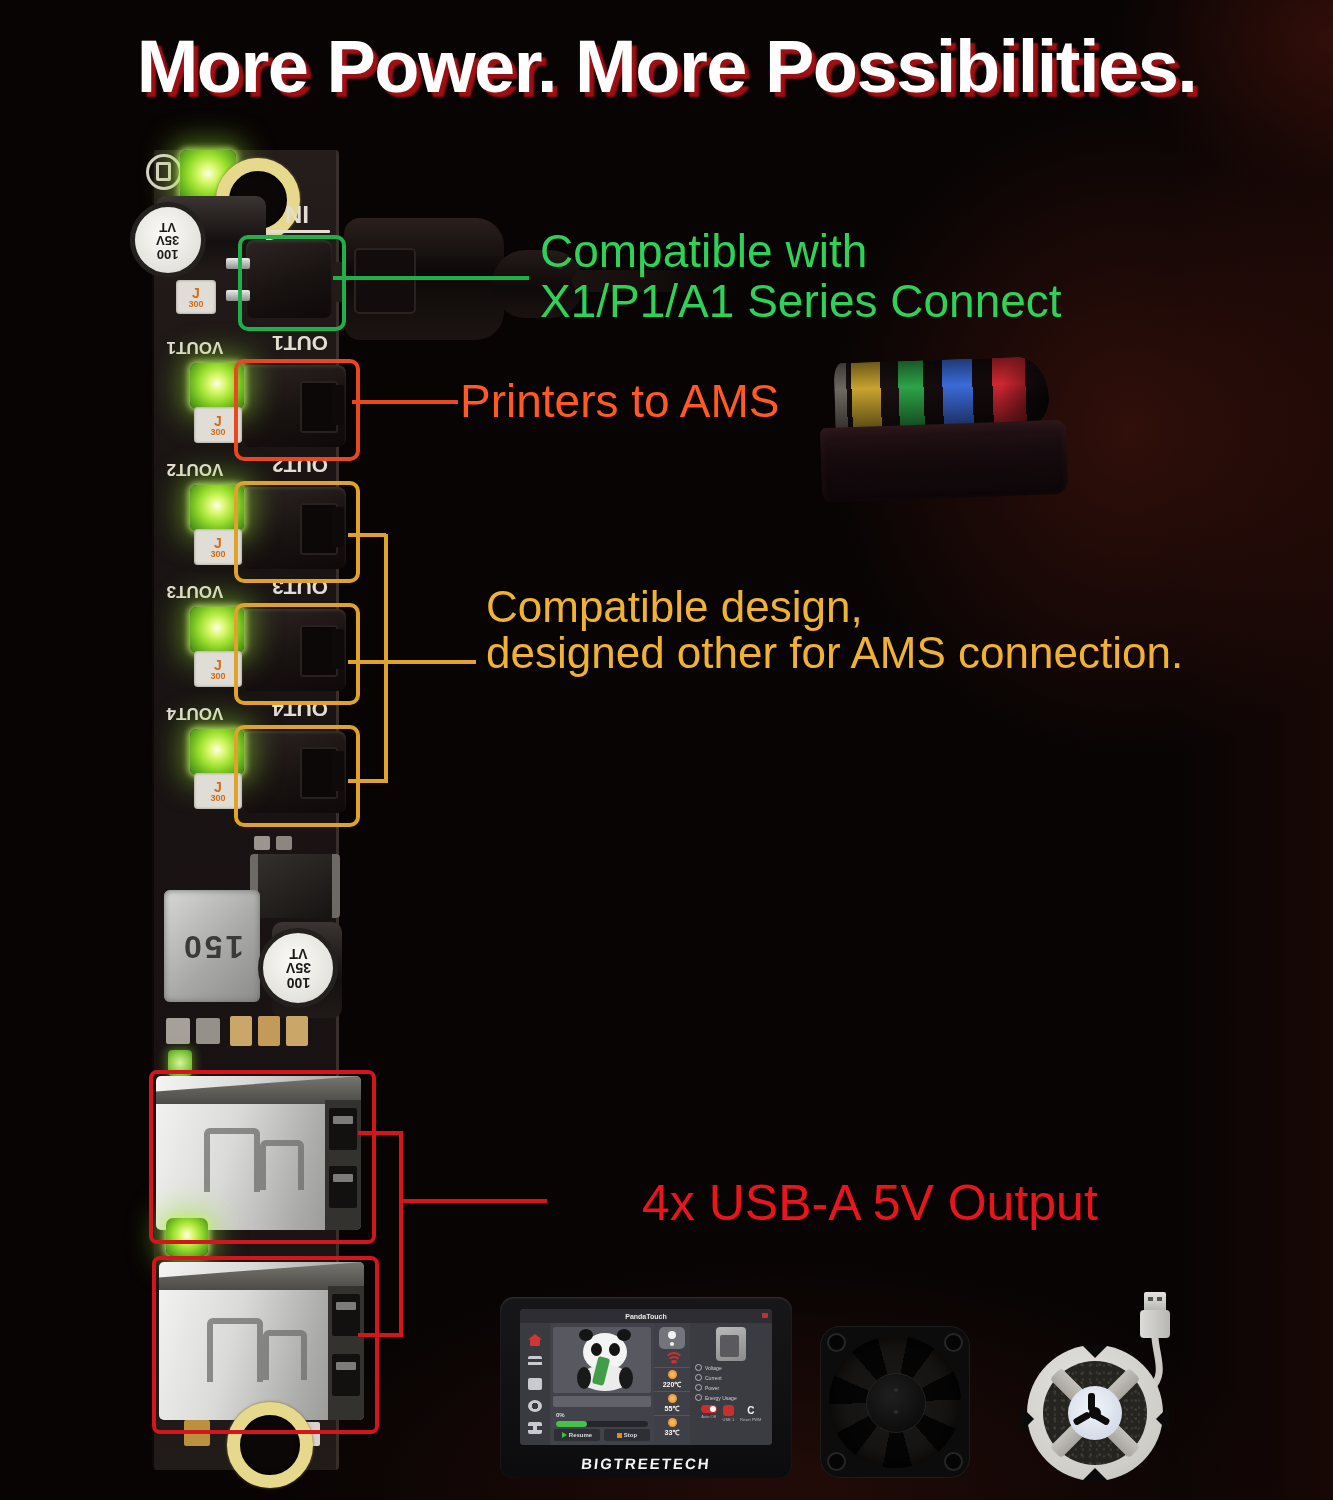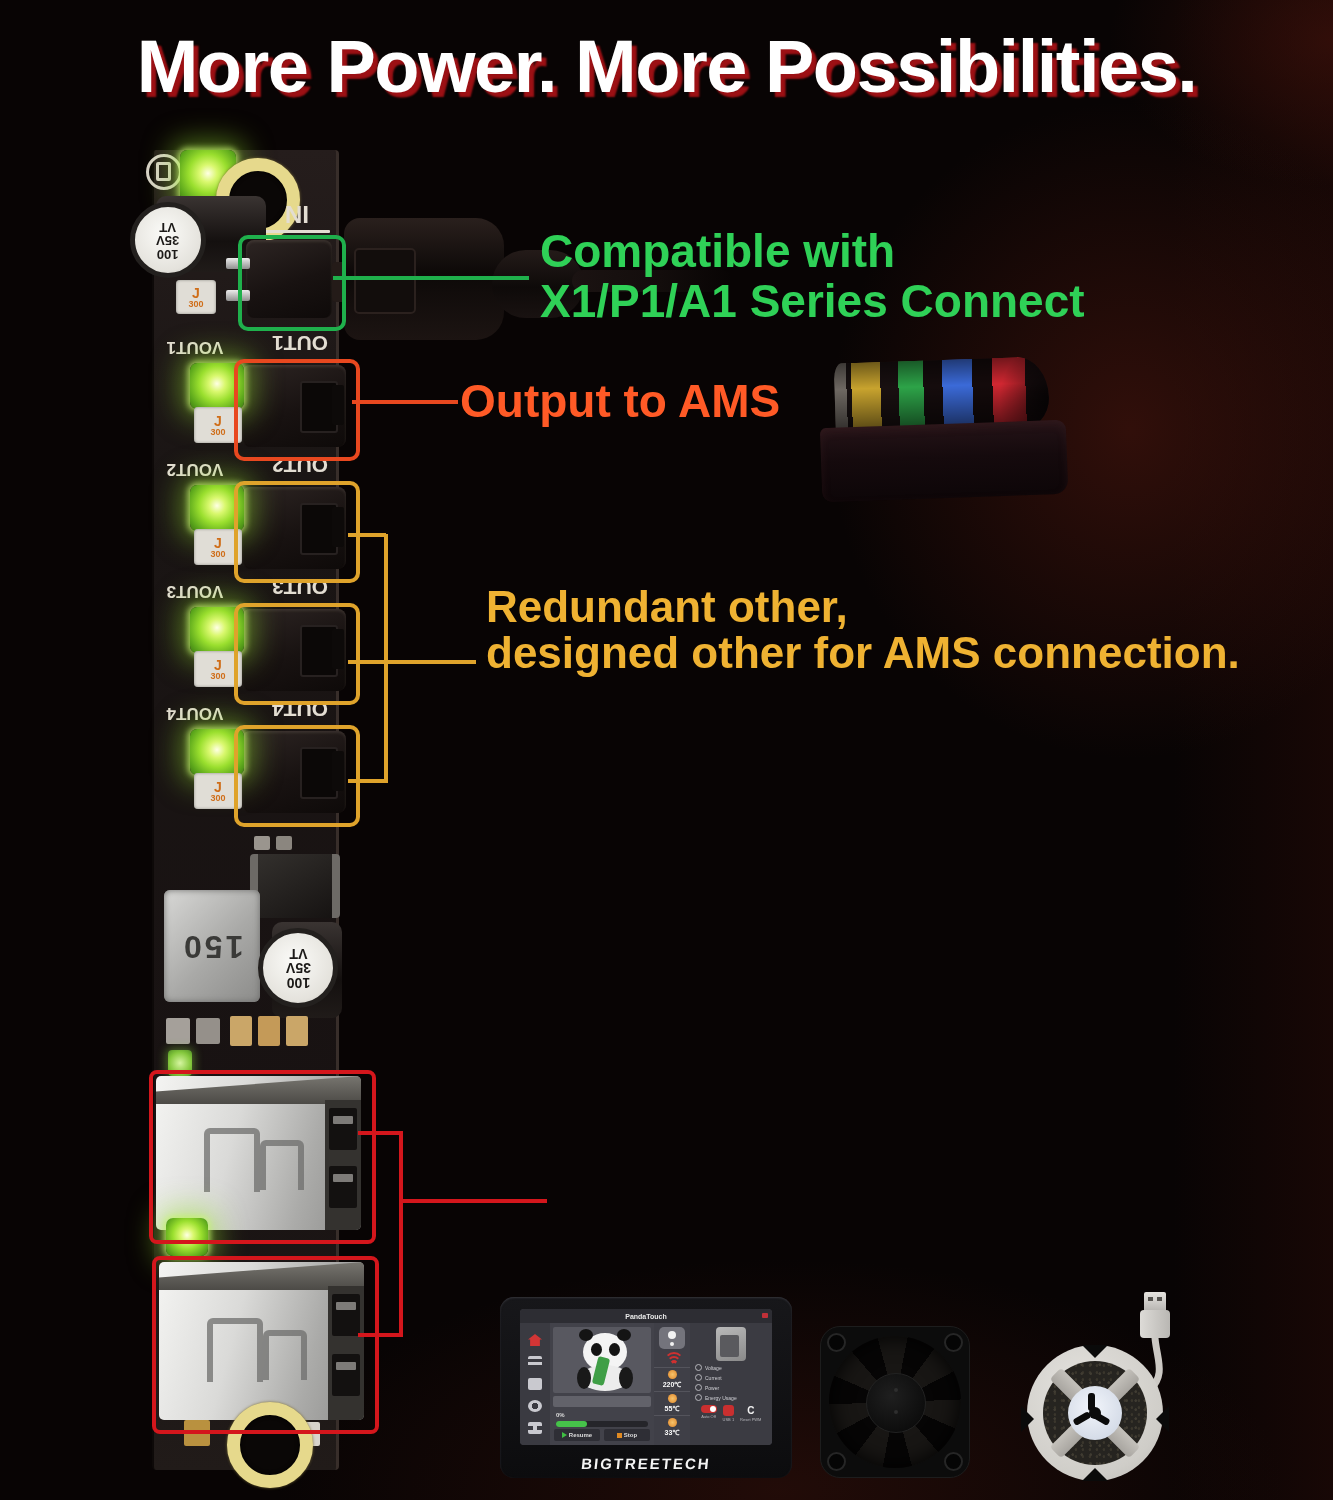--- a/index.html
+++ b/index.html
@@ -4,21 +4,21 @@
 <style>
   html,body{margin:0;padding:0;background:#000;}
   #stage{position:relative;width:1333px;height:1500px;overflow:hidden;background:#080404;
          font-family:"Liberation Sans",sans-serif;}
   .abs{position:absolute;}
   .glow{pointer-events:none;}
   
   .title{left:0;top:24px;width:100%;text-align:center;font-size:74px;font-weight:bold;
          letter-spacing:-1.5px;color:#fff;text-shadow:5px 5px 2px var(--title-shadow,#9c1014);}
   
-  .ann{font-weight:bold;white-space:nowrap;}
+  .ann{font-weight:normal;white-space:nowrap;}
   .ann-green{color:var(--compatible-green,#2fd157);font-size:46px;line-height:50px;}
   .ann-orange{color:var(--ams-orange,#ff5a26);font-size:46px;}
   .ann-amber{color:var(--redundant-amber,#efb232);font-size:44px;line-height:46px;}
   .ann-red{color:var(--usb-red,#e7161d);font-size:50px;}
   .lline{position:absolute;}
   
   #board{left:152px;top:150px;width:182px;height:1320px;
          background:linear-gradient(180deg,#251d1c,#1a1514 25%,#181212 75%,#211b19);
          border-left:2px solid #0d0908;border-right:3px solid #382e2a;border-radius:4px;}
   .silk{color:#e3ddd2;font-weight:bold;position:absolute;text-align:center;}
@@ -335,25 +335,26 @@
   <div class="lline" style="left:348px;top:779px;width:38px;height:4px;background:var(--outline-amber,#dfa32b);"></div>
   <div class="lline" style="left:399px;top:1131px;width:4px;height:206px;background:var(--outline-red,#d4161c);"></div>
   <div class="lline" style="left:358px;top:1131px;width:42px;height:4px;background:var(--outline-red,#d4161c);"></div>
   <div class="lline" style="left:358px;top:1333px;width:42px;height:4px;background:var(--outline-red,#d4161c);"></div>
   <div class="lline" style="left:399px;top:1199px;width:148px;height:4px;background:var(--outline-red,#d4161c);"></div>
 
   <div class="abs ann ann-green" style="left:540px;top:226px;">
     <div>Compatible with</div>
     <div>X1/P1/A1 Series Connect</div>
   </div>
-  <div class="abs ann ann-orange" style="left:460px;top:374px;">Output to AMS</div>
+  <div class="abs ann ann-orange" style="left:460px;top:374px;">Printers to AMS</div>
   <div class="abs ann ann-amber" style="left:486px;top:584px;">
-    <div>Redundant other,</div>
+    <div>Compatible design,</div>
     <div>designed other for AMS connection.</div>
   </div>
+  <div class="abs ann ann-red" style="left:642px;top:1174px;">4x USB-A 5V Output</div>
 
   <div id="ams" class="abs">
     <div id="ams-spools"></div>
     <div id="ams-base"></div>
   </div>
 
   <div id="pad" class="abs">
     <div id="pscreen">
       <div id="ptop">
         <span>PandaTouch</span>

